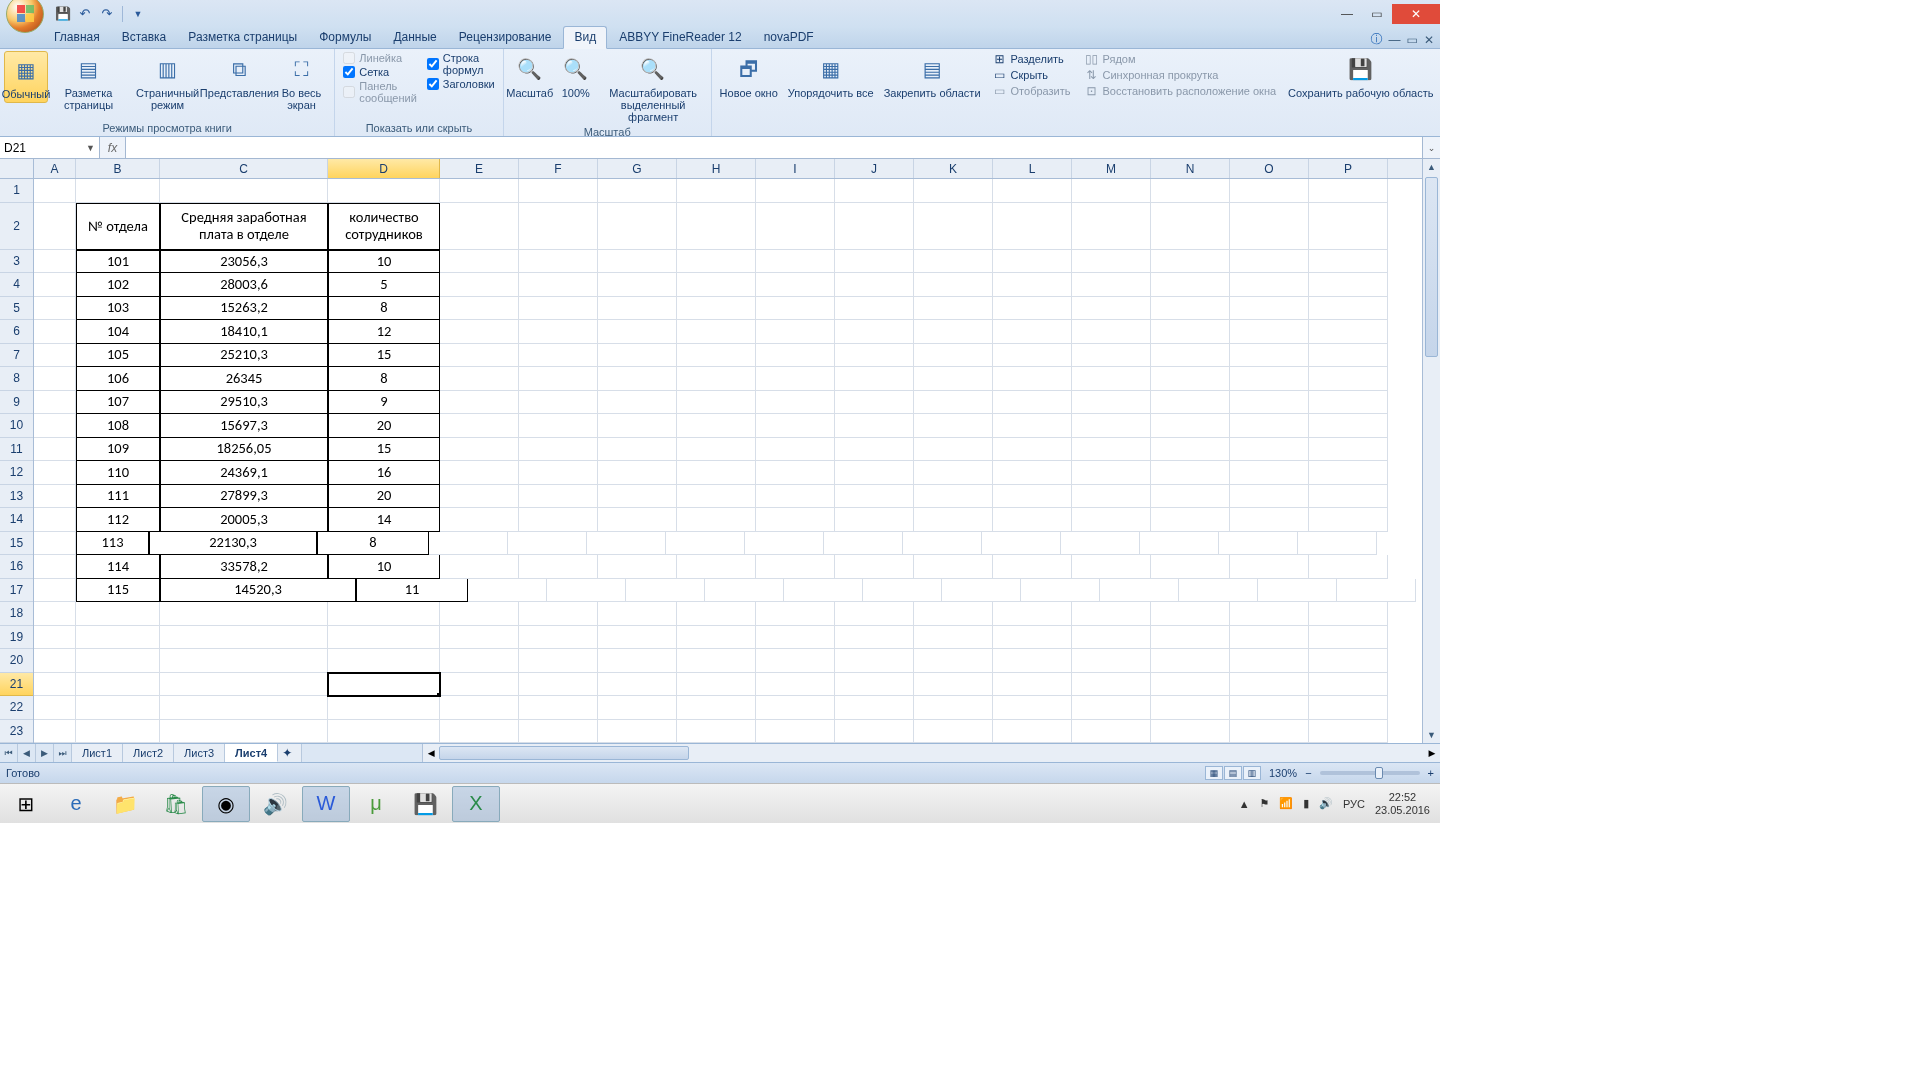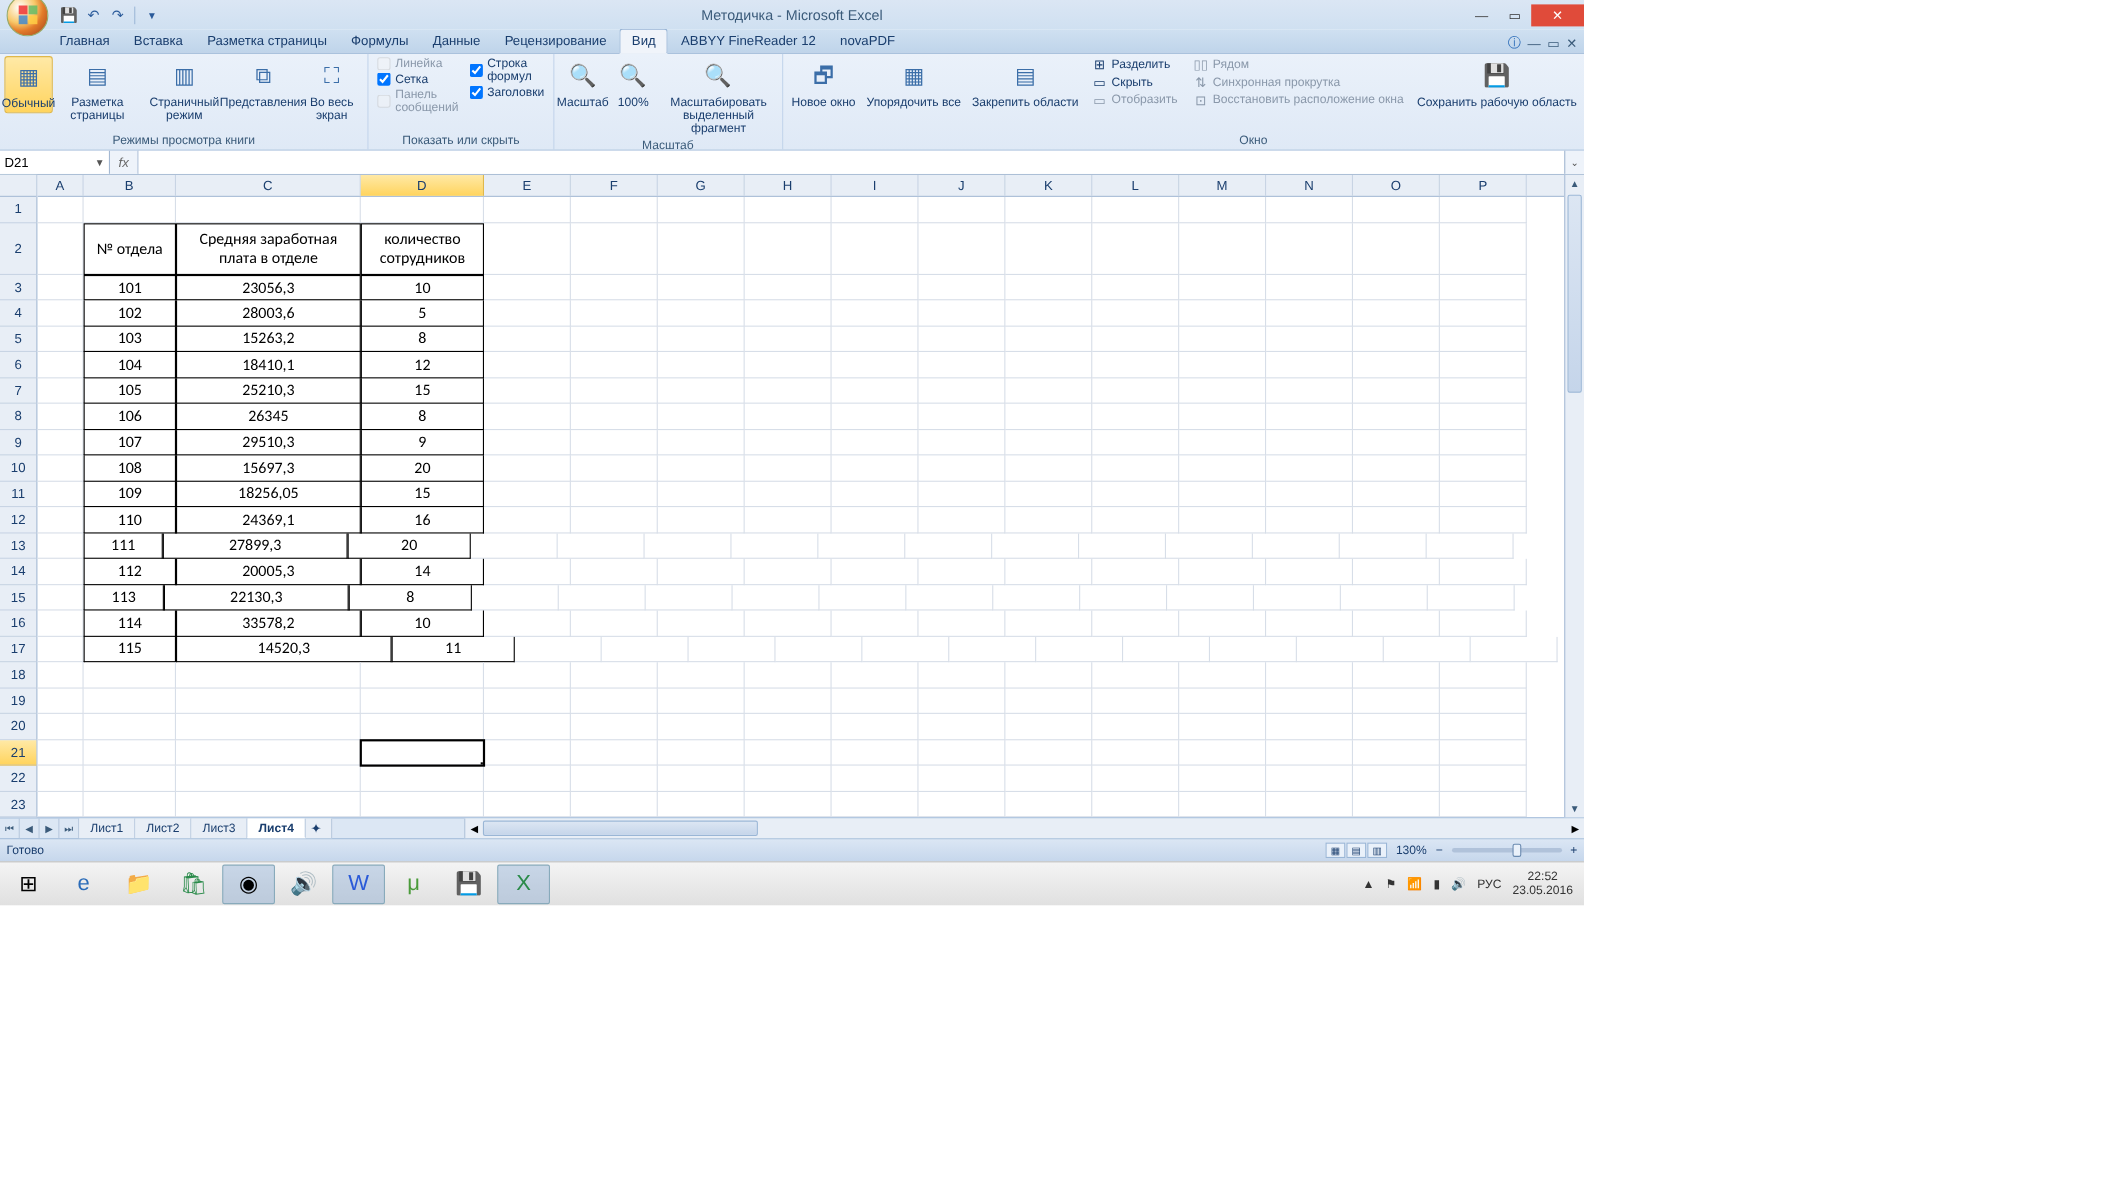--- a/index.html
+++ b/index.html
@@ -103,21 +103,20 @@
         <i></i>
       </span>
     </div>
   <div class="qat">
     <div class="qat-item">💾</div>
     <div class="qat-item">↶</div>
     <div class="qat-item">↷</div>
     <div class="qat-sep"></div>
     <div class="qat-item" style="font-size:9px;">▼</div>
   </div>
-  <div class="title">Методичка - Microsoft Excel</div>
   <div class="win-ctrl">
     <div>—</div>
     <div class="max">▭</div>
     <div class="close">✕</div>
   </div>
 </div>
 
 <div class="tabs">
   <div class="tab">Главная</div>
   <div class="tab">Вставка</div>
@@ -261,21 +260,20 @@
           <span class="ic">💾</span>
           <span>Сохранить
 рабочую область</span>
         </div>
       <div class="rbtn big">
           <span class="ic">🗗</span>
           <span>Перейти в
 другое окно</span>
         </div>
     </div>
-    <div class="rgrp-label">Окно</div>
   </div>
   <div class="rgrp">
     <div class="rgrp-body">
       <div class="rbtn big">
           <span class="ic">▶</span>
           <span>Макросы</span>
         </div>
     </div>
     <div class="rgrp-label">Макросы</div>
   </div>
@@ -551,21 +549,21 @@
           <div class="cell" style="width: 79px;"></div>
           <div class="cell" style="width: 79px;"></div>
           <div class="cell" style="width: 79px;"></div>
           <div class="cell" style="width: 79px;"></div>
           <div class="cell" style="width: 79px;"></div>
           <div class="cell" style="width: 79px;"></div>
           <div class="cell" style="width: 79px;"></div>
         </div>
         <div class="row">
           <div class="cell" style="width: 42px;"></div>
-          <div class="cell bL bR bB" style="width: 72px;">111</div>
+          <div class="cell bL bR bB" style="width: 84px;">111</div>
           <div class="cell bL bR bB" style="width: 168px;">27899,3</div>
           <div class="cell bL bR bB" style="width: 112px;">20</div>
           <div class="cell" style="width: 79px;"></div>
           <div class="cell" style="width: 79px;"></div>
           <div class="cell" style="width: 79px;"></div>
           <div class="cell" style="width: 79px;"></div>
           <div class="cell" style="width: 79px;"></div>
           <div class="cell" style="width: 79px;"></div>
           <div class="cell" style="width: 79px;"></div>
           <div class="cell" style="width: 79px;"></div>

